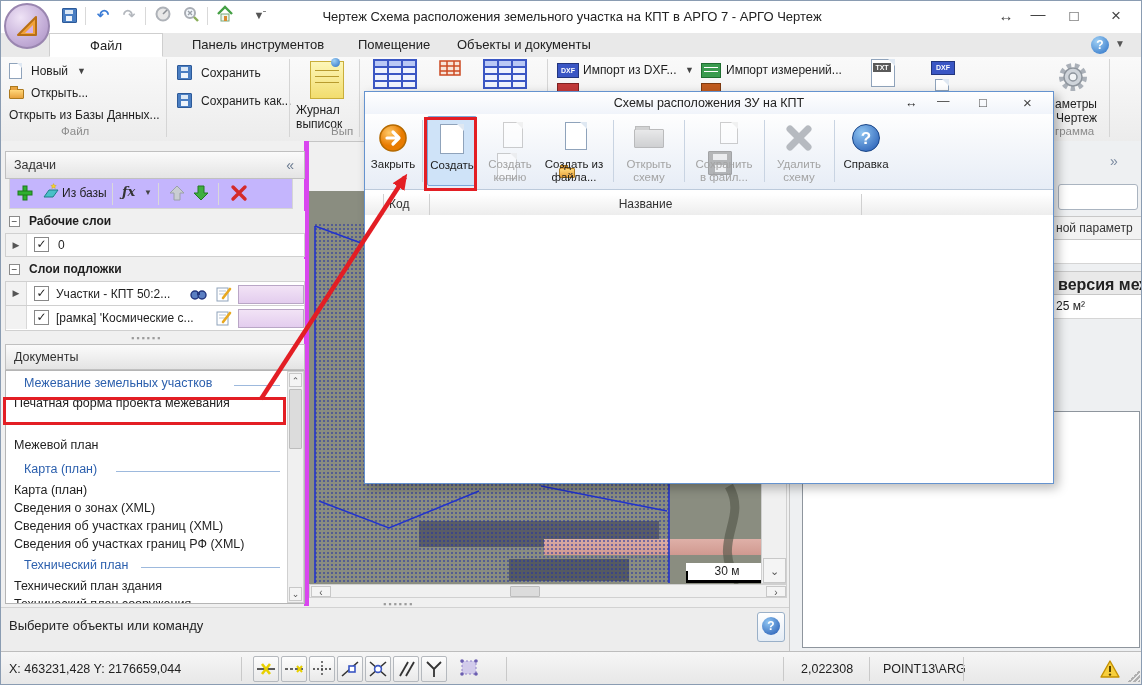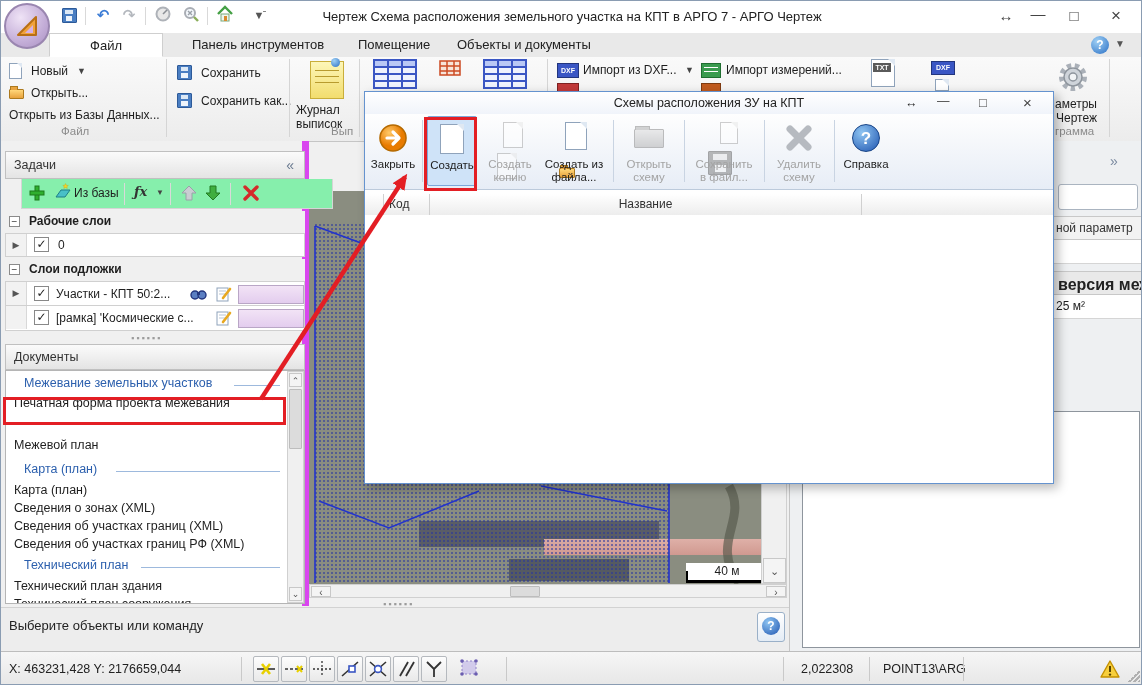--- a/index.html
+++ b/index.html
@@ -270,21 +270,21 @@
       <line x1="6" y1="35" x2="6" y2="392" stroke="#2233cc" stroke-width="1.6"></line>
       <polyline points="10,310 80,337 170,300" fill="none" stroke="#2233cc" stroke-width="1.6"></polyline>
       <polyline points="232,295 358,320" fill="none" stroke="#2233cc" stroke-width="1.6"></polyline>
       <line x1="360" y1="293" x2="360" y2="392" stroke="#2233cc" stroke-width="1.6"></line>
       <path d="M420,295 C440,330 400,350 430,392" fill="none" stroke="#55584a" stroke-width="9" opacity="0.65"></path>
     </svg>
 
     <div class="ab" style="left:377px;top:372px;width:82px;height:20px;background:#fff;border-bottom:3px solid #000;box-sizing:border-box;text-align:center;">
       <div class="ab" style="left:0;bottom:0;width:2px;height:9px;background:#000;"></div>
       <div class="ab" style="right:0;bottom:0;width:2px;height:9px;background:#000;"></div>
-      <span style="font-size:12px;line-height:16px;">40 м</span>
+      <span style="font-size:12px;line-height:16px;">30 м</span>
     </div>
 
     <div class="ab sb-track" style="left:452px;top:0;width:26px;height:393px;">
       <div class="ab sb-btn" style="left:1px;top:366px;width:23px;height:25px;line-height:25px;font-size:11px;">⌄</div>
     </div>
 
     <div class="ab sb-track" style="left:0;top:393px;width:478px;height:14px;">
       <div class="ab sb-btn" style="left:1px;top:1px;width:20px;height:11px;line-height:11px;font-size:10px;">‹</div>
       <div class="ab sb-thumb" style="left:200px;top:1px;width:30px;height:11px;"></div>
       <div class="ab sb-btn" style="left:456px;top:1px;width:20px;height:11px;line-height:11px;font-size:10px;">›</div>
@@ -300,28 +300,28 @@
     <div class="ab" style="left:0;top:99px;width:354px;height:24px;background:#fff;border-bottom:1px solid #d5d5d5;box-sizing:border-box;"></div>
     <div class="ab" style="left:0;top:130px;width:354px;height:24px;background:#e9e9e9;border-top:1px solid #c8c8c8;border-bottom:1px solid #c8c8c8;box-sizing:border-box;">
       <span class="ab" style="left:268px;top:4px;font-size:16px;font-weight:bold;color:#222;white-space:nowrap;">версия меж. п</span>
     </div>
     <div class="ab" style="left:0;top:154px;width:354px;height:24px;background:#fff;border-bottom:1px solid #d5d5d5;box-sizing:border-box;">
       <span class="ab" style="left:266px;top:4px;font-size:12px;color:#222;white-space:nowrap;">25 м²</span>
     </div>
     <div class="ab" style="left:12px;top:270px;width:338px;height:237px;background:#fff;border:1px solid #8e959d;box-sizing:border-box;"></div>
   </div>
 
-  <div class="ab" style="left:0;top:140px;width:308px;height:465px;background:#f0f0f0;border-right:7px solid #d946ef;box-sizing:border-box;z-index:10;">
+  <div class="ab" style="left:0;top:140px;width:308px;height:465px;background:#f0f0f0;border-right:5px solid #d946ef;box-sizing:border-box;z-index:10;">
 
     <div class="ab panel-h" style="left:4px;top:10px;width:300px;height:28px;line-height:27px;">
       <span style="padding-left:8px;">Задачи</span>
       <span class="ab" style="right:10px;top:0;color:#6a7a90;font-size:14px;">«</span>
     </div>
 
-    <div class="ab" style="left:20px;top:38px;width:312px;height:30px;background:#86efac;border:1px solid #d5d5d5;border-top:none;box-sizing:border-box;">
+    <div class="ab" style="left:8px;top:38px;width:284px;height:30px;background:#c4b5fd;border:1px solid #d5d5d5;border-top:none;box-sizing:border-box;">
       <div class="ab" style="left:6px;top:5px;">
         <svg width="18" height="18">
             <rect x="7" y="2" width="4" height="14" fill="#2faf2f" stroke="#1d7a1d"></rect>
             <rect x="2" y="7" width="14" height="4" fill="#2faf2f" stroke="#1d7a1d"></rect>
           </svg>
       </div>
       <div class="ab" style="left:32px;top:4px;">
         <svg width="18" height="18">
             <polygon points="2,14 7,7 16,7 11,14" fill="#49c0c8" stroke="#1f7f86"></polygon>
             <path d="M12 2 l1.6 3.2 3.4.3 -2.6 2.2.8 3.3 -3.2-1.8 -3.2 1.8.8-3.3 -2.6-2.2 3.4-.3z" fill="#f5d327" stroke="#b89b12" stroke-width=".6" transform="scale(0.55) translate(9,-1)"></path>

